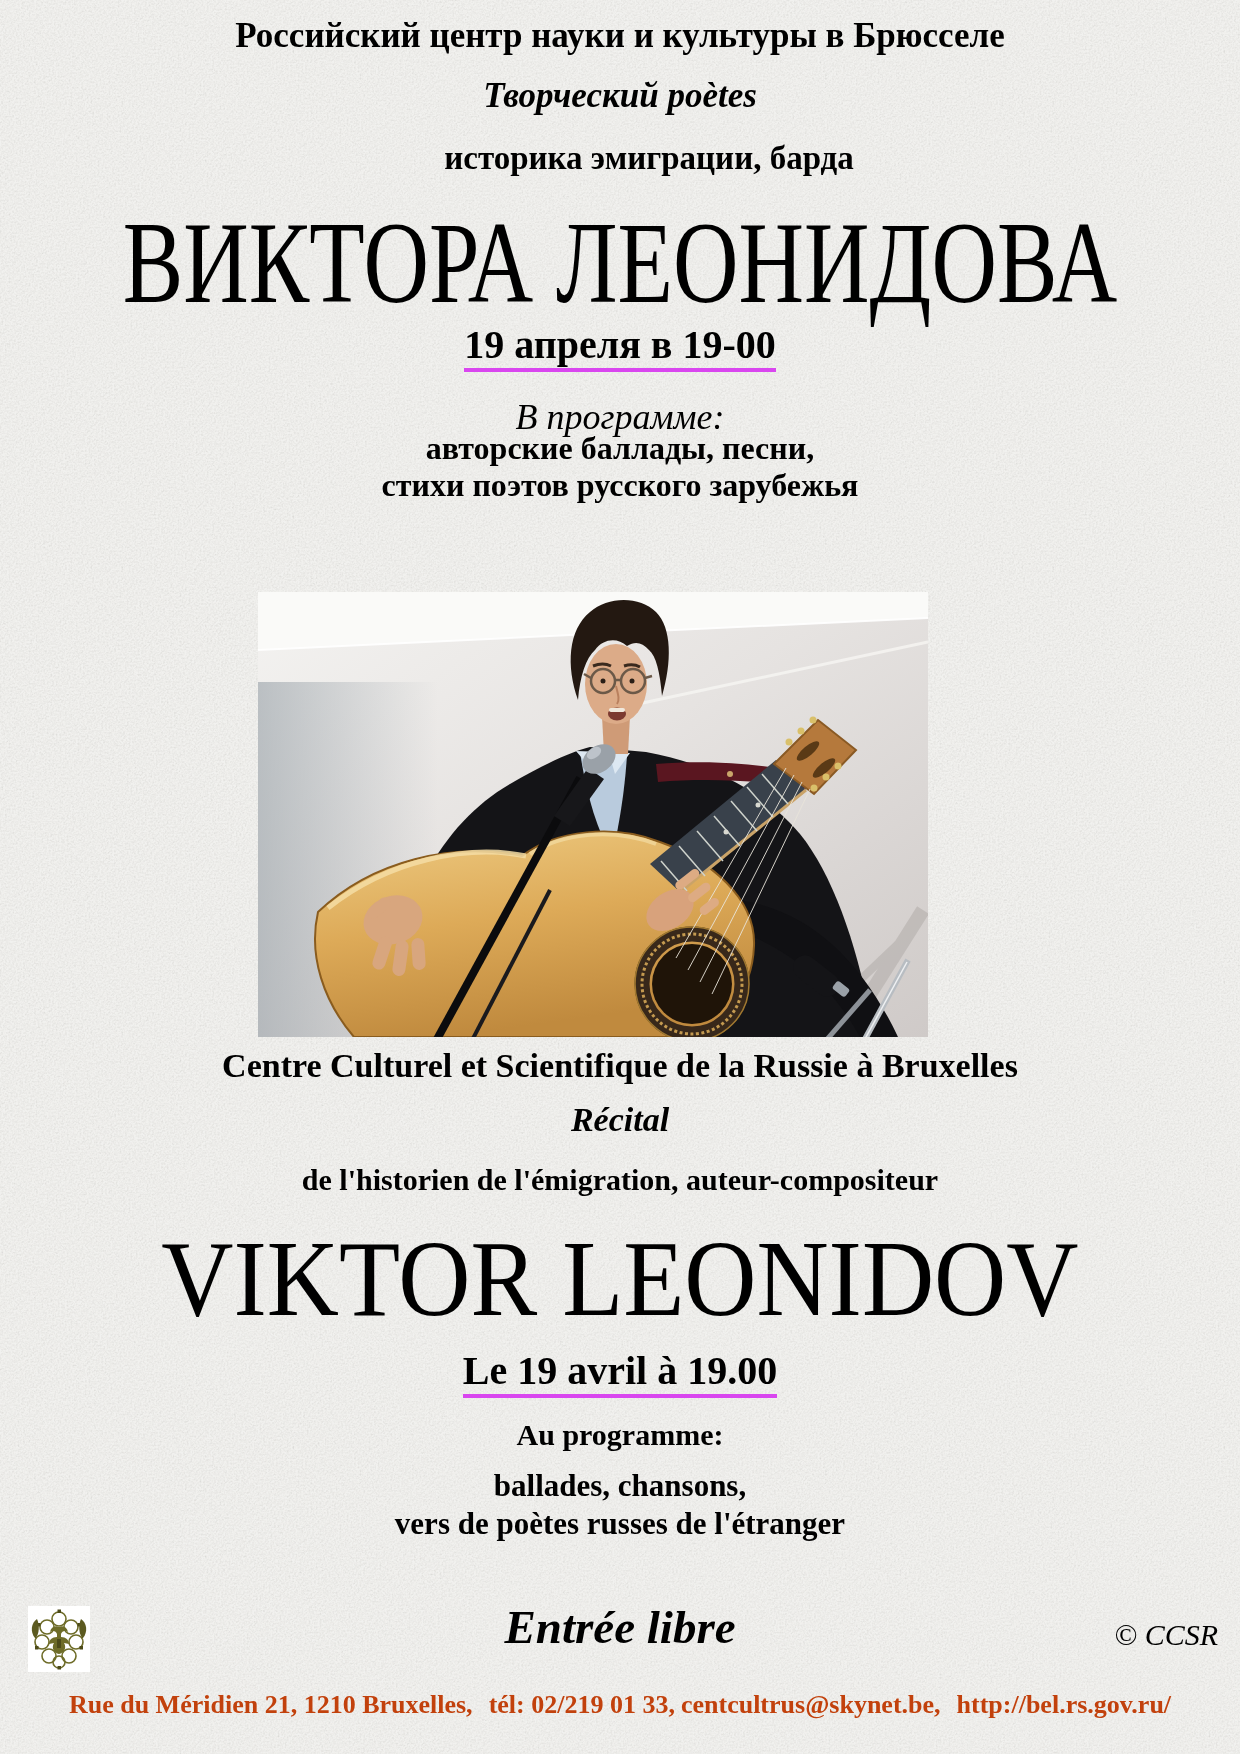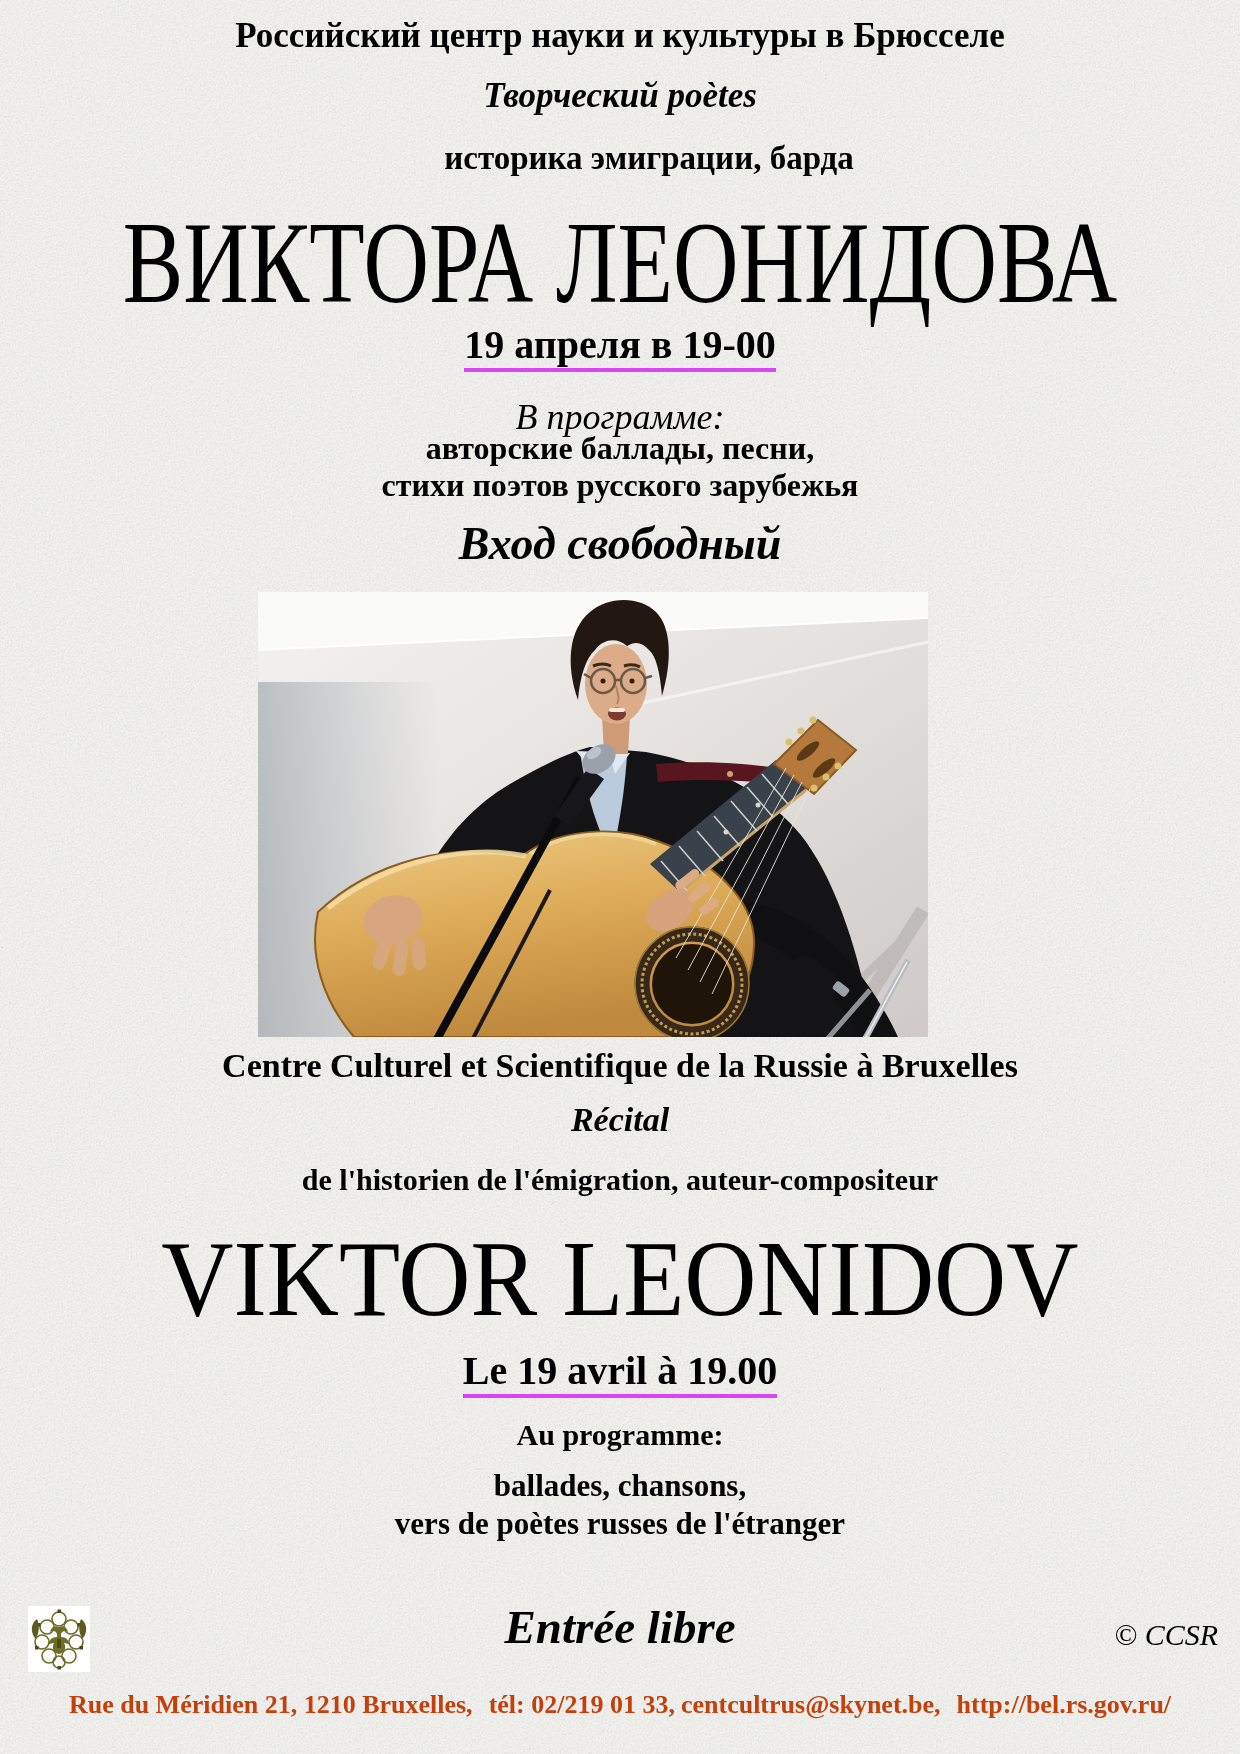--- a/index.html
+++ b/index.html
@@ -59,21 +59,20 @@
   </svg>
 
   <div class="layer ru-line1">Российский центр науки и культуры в Брюсселе</div>
   <div class="layer ru-line2">Творческий poètes</div>
   <div class="layer ru-line3">историка эмиграции, барда</div>
   <div class="layer big-title ru-big"><span>ВИКТОРА ЛЕОНИДОВА</span></div>
   <div class="layer ru-date underlined"><span>19 апреля в 19-00</span></div>
   <div class="layer ru-proglabel">В программе:</div>
   <div class="layer ru-prog1">авторские баллады,  песни,</div>
   <div class="layer ru-prog2">стихи поэтов русского зарубежья</div>
-  <div class="layer ru-free">Вход свободный</div>
 
   <svg class="photo" viewBox="0 0 670 445" preserveAspectRatio="none" role="img">
     <defs>
       <linearGradient id="wallg" x1="0" y1="0" x2="1" y2="1">
         <stop offset="0" stop-color="#f4f3f1"></stop>
         <stop offset="0.45" stop-color="#e6e3e1"></stop>
         <stop offset="1" stop-color="#cfcac8"></stop>
       </linearGradient>
       <linearGradient id="lshadow" x1="0" y1="0" x2="1" y2="0">
         <stop offset="0" stop-color="#8e98a0" stop-opacity="0.55"></stop>

